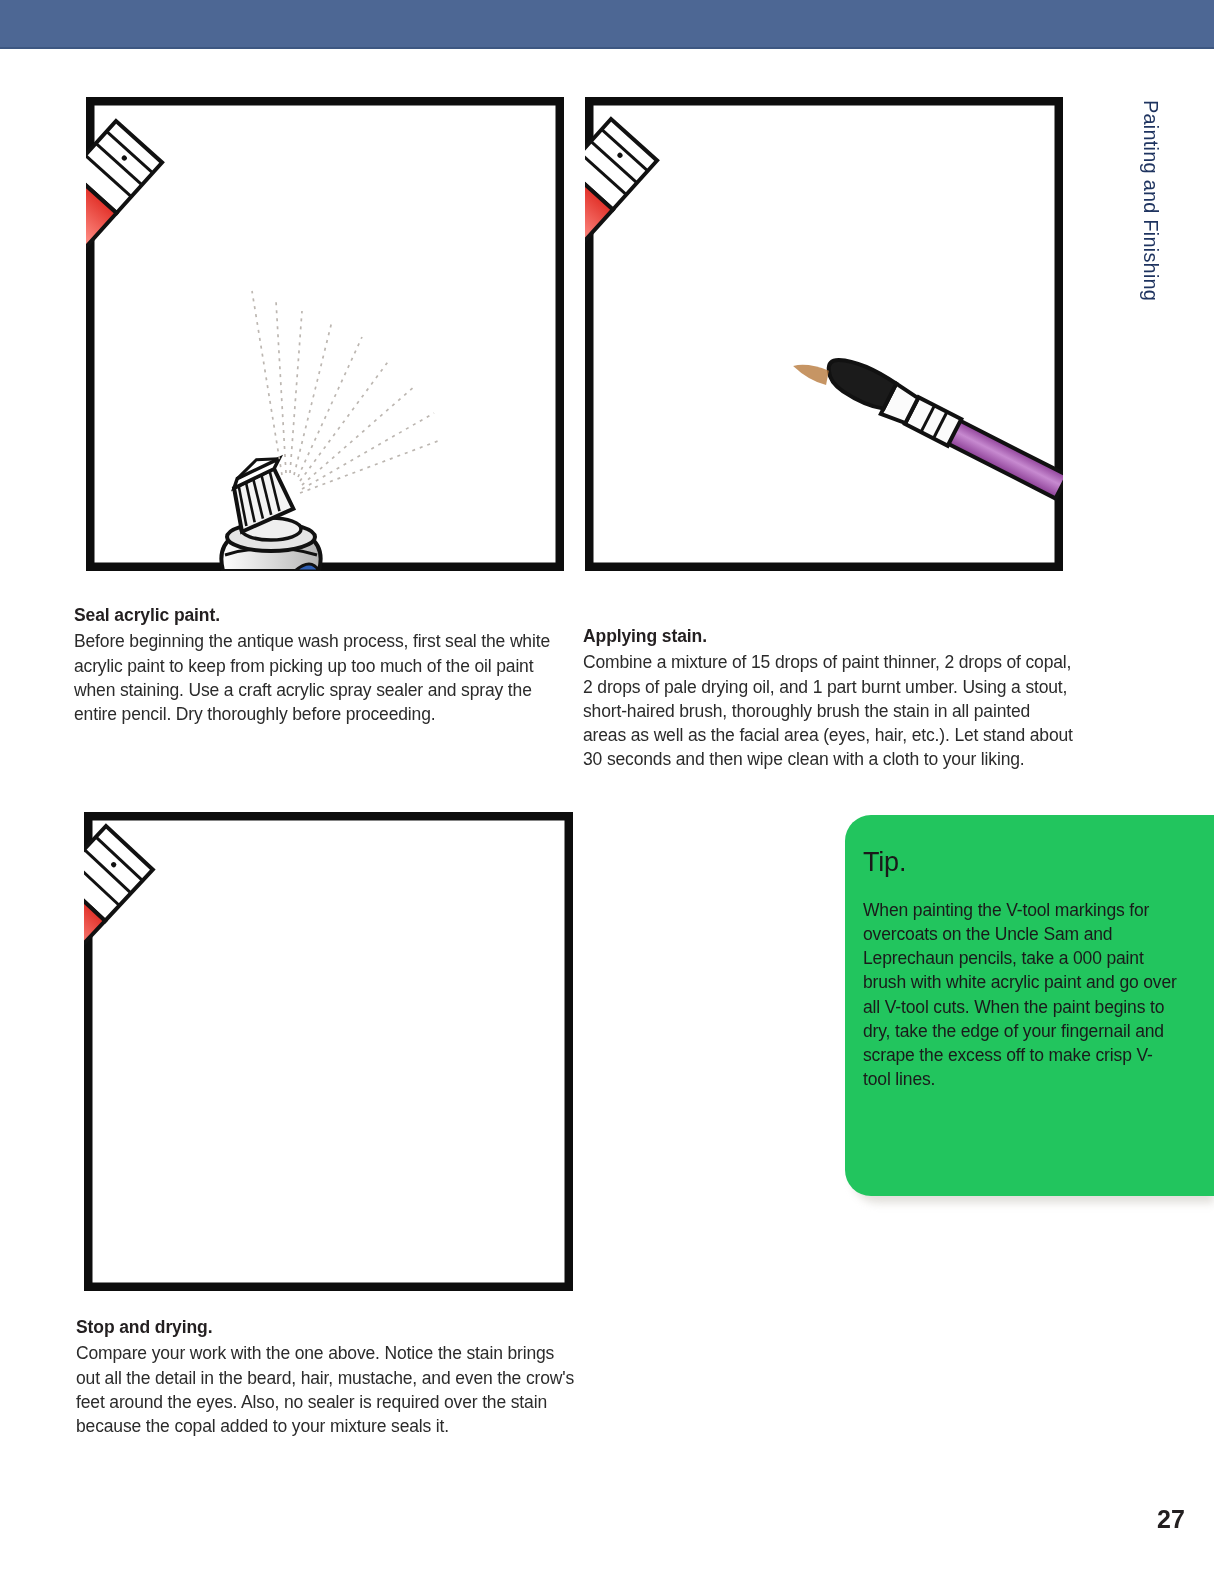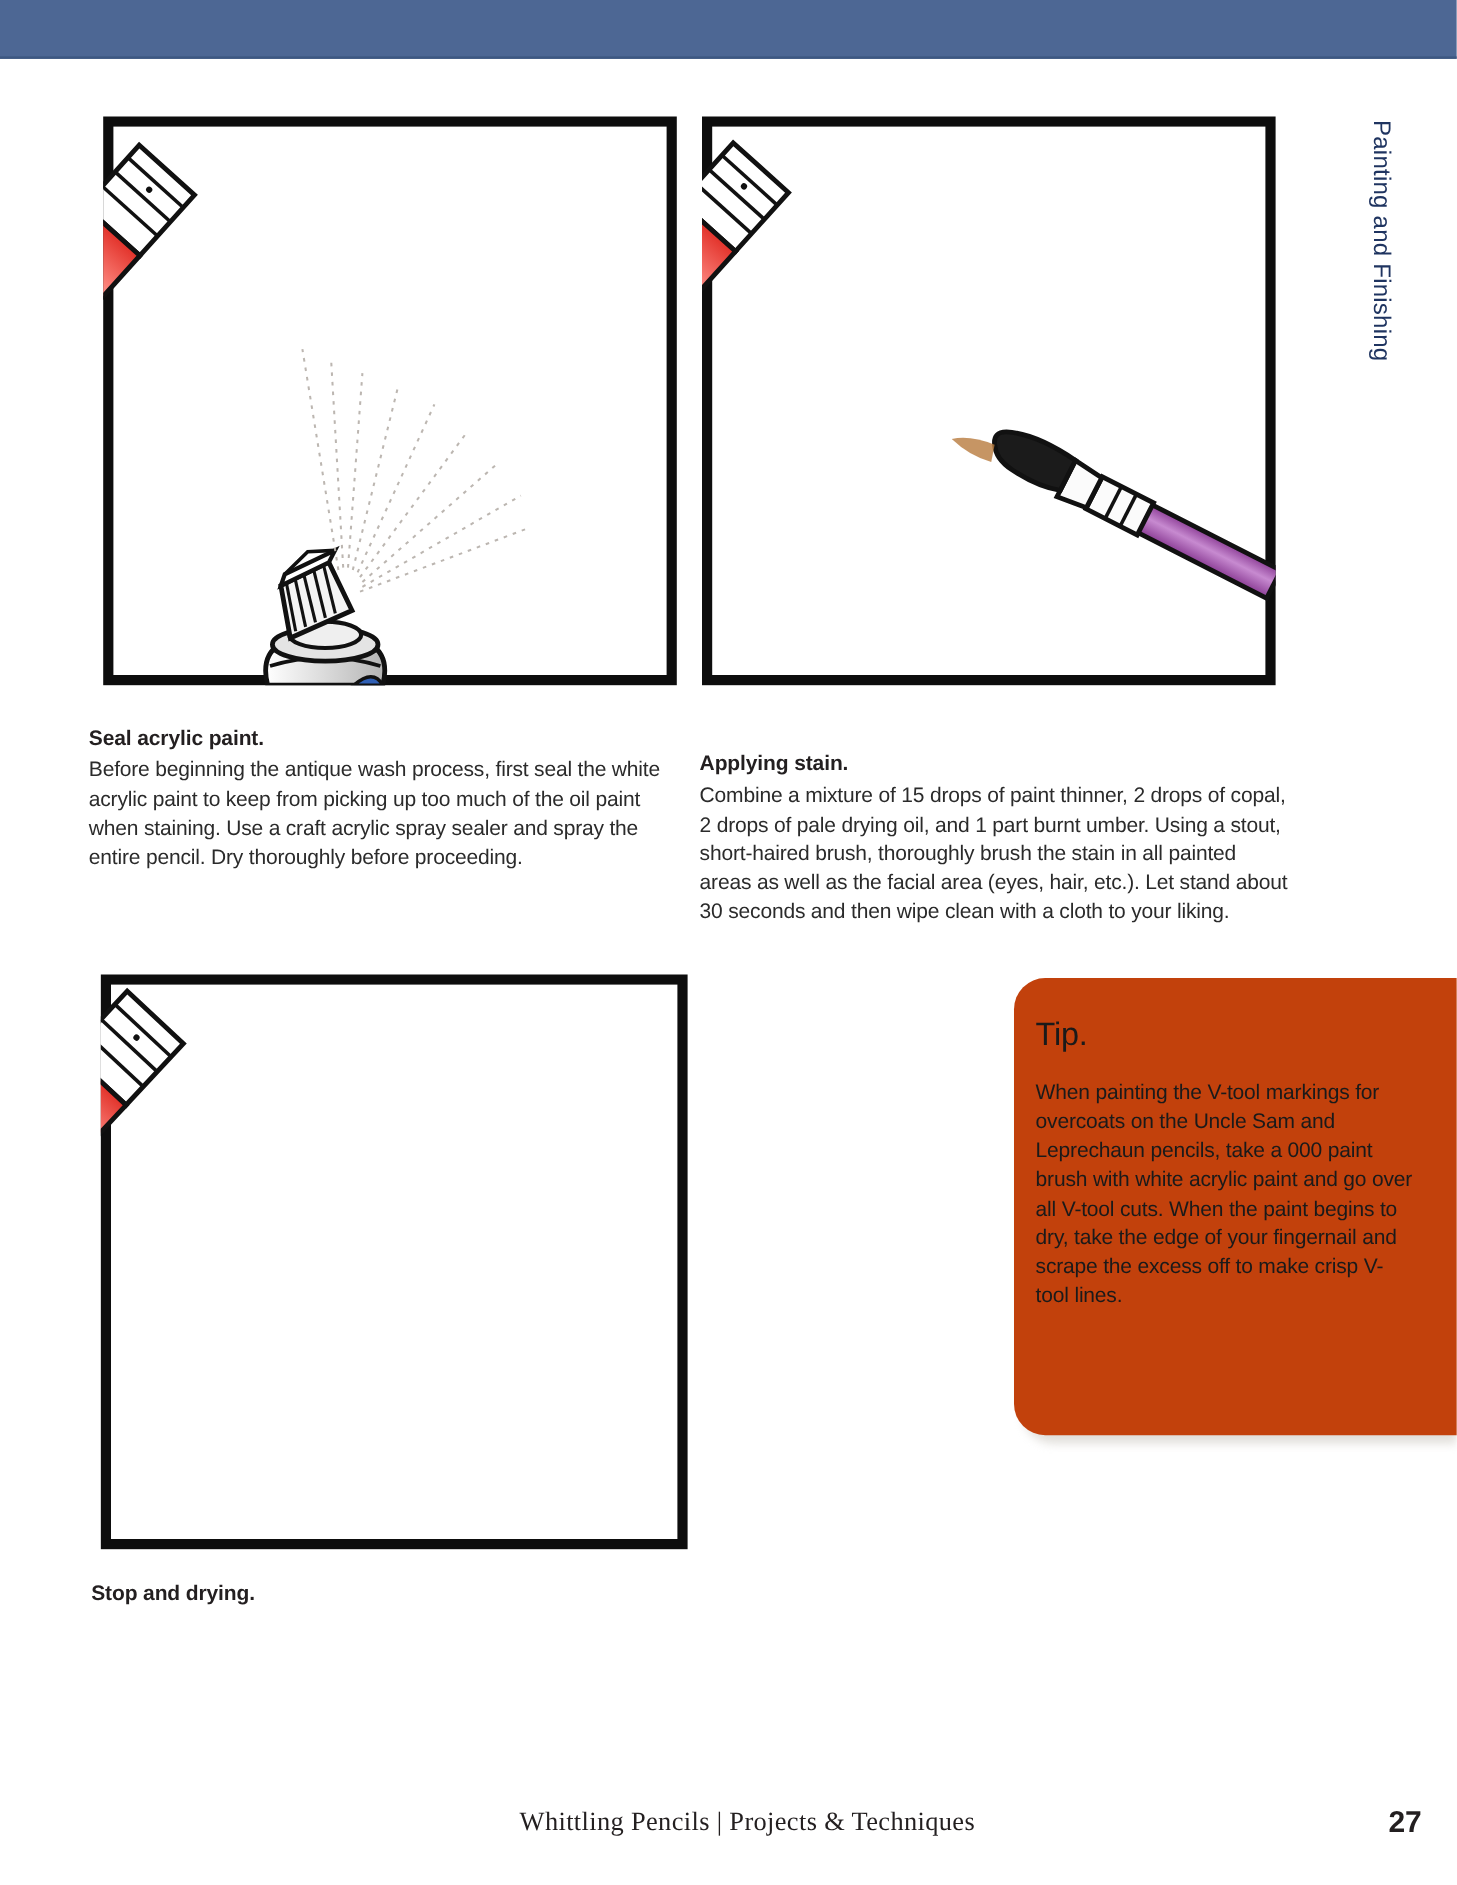--- a/index.html
+++ b/index.html
@@ -94,21 +94,21 @@
     border-radius: 26px 0 0 26px;
     filter: blur(4px);
     opacity: 0.55;
   }
   .tip-box {
     position: absolute;
     left: 845px;
     top: 815px;
     width: 369px;
     height: 381px;
-    background: #c2410c;
+    background: #22c55e;
     border-radius: 26px 0 0 26px;
     box-sizing: border-box;
     padding: 32px 36px 20px 18px;
   }
   .tip-title {
     font-size: 27px;
     color: #1a1a1a;
     margin: 0 0 20px 0;
     font-weight: normal;
     letter-spacing: -0.2px;
@@ -458,24 +458,24 @@
   <p class="caption-body">Before beginning the antique wash process, first seal the white acrylic paint to keep from picking up too much of the oil paint when staining. Use a craft acrylic spray sealer and spray the entire pencil. Dry thoroughly before proceeding.</p>
 </div>
 
 <div class="caption" id="caption-2">
   <p class="caption-title">Applying stain.</p>
   <p class="caption-body">Combine a mixture of 15 drops of paint thinner, 2 drops of copal, 2 drops of pale drying oil, and 1 part burnt umber. Using a stout, short-haired brush, thoroughly brush the stain in all painted areas as well as the facial area (eyes, hair, etc.).  Let stand about 30 seconds and then wipe clean with a cloth to your liking.</p>
 </div>
 
 <div class="caption" id="caption-3">
   <p class="caption-title">Stop and drying.</p>
+  <p class="caption-body">Compare your work with the one above. Notice the stain brings out all the detail in the beard, hair, mustache, and even the crow's feet around the eyes. Also, no sealer is required over the stain because the copal added to your mixture seals it.</p>
 </div>
 
 <div class="tip-shadow"></div>
 <div class="tip-box">
   <p class="tip-title">Tip.</p>
   <p class="tip-body">When painting the V-tool markings for overcoats on the Uncle Sam and Leprechaun pencils, take a 000 paint brush with white acrylic paint and go over all V-tool cuts. When the paint begins to dry, take the edge of your fingernail and scrape the excess off to make crisp V-tool lines.</p>
 </div>
 
 <div class="footer">
-  <div class="footer-text">Whittling Pencils | Projects &amp; Techniques</div>
   <div class="footer-page">27</div>
 </div>
 
 </body></html>

